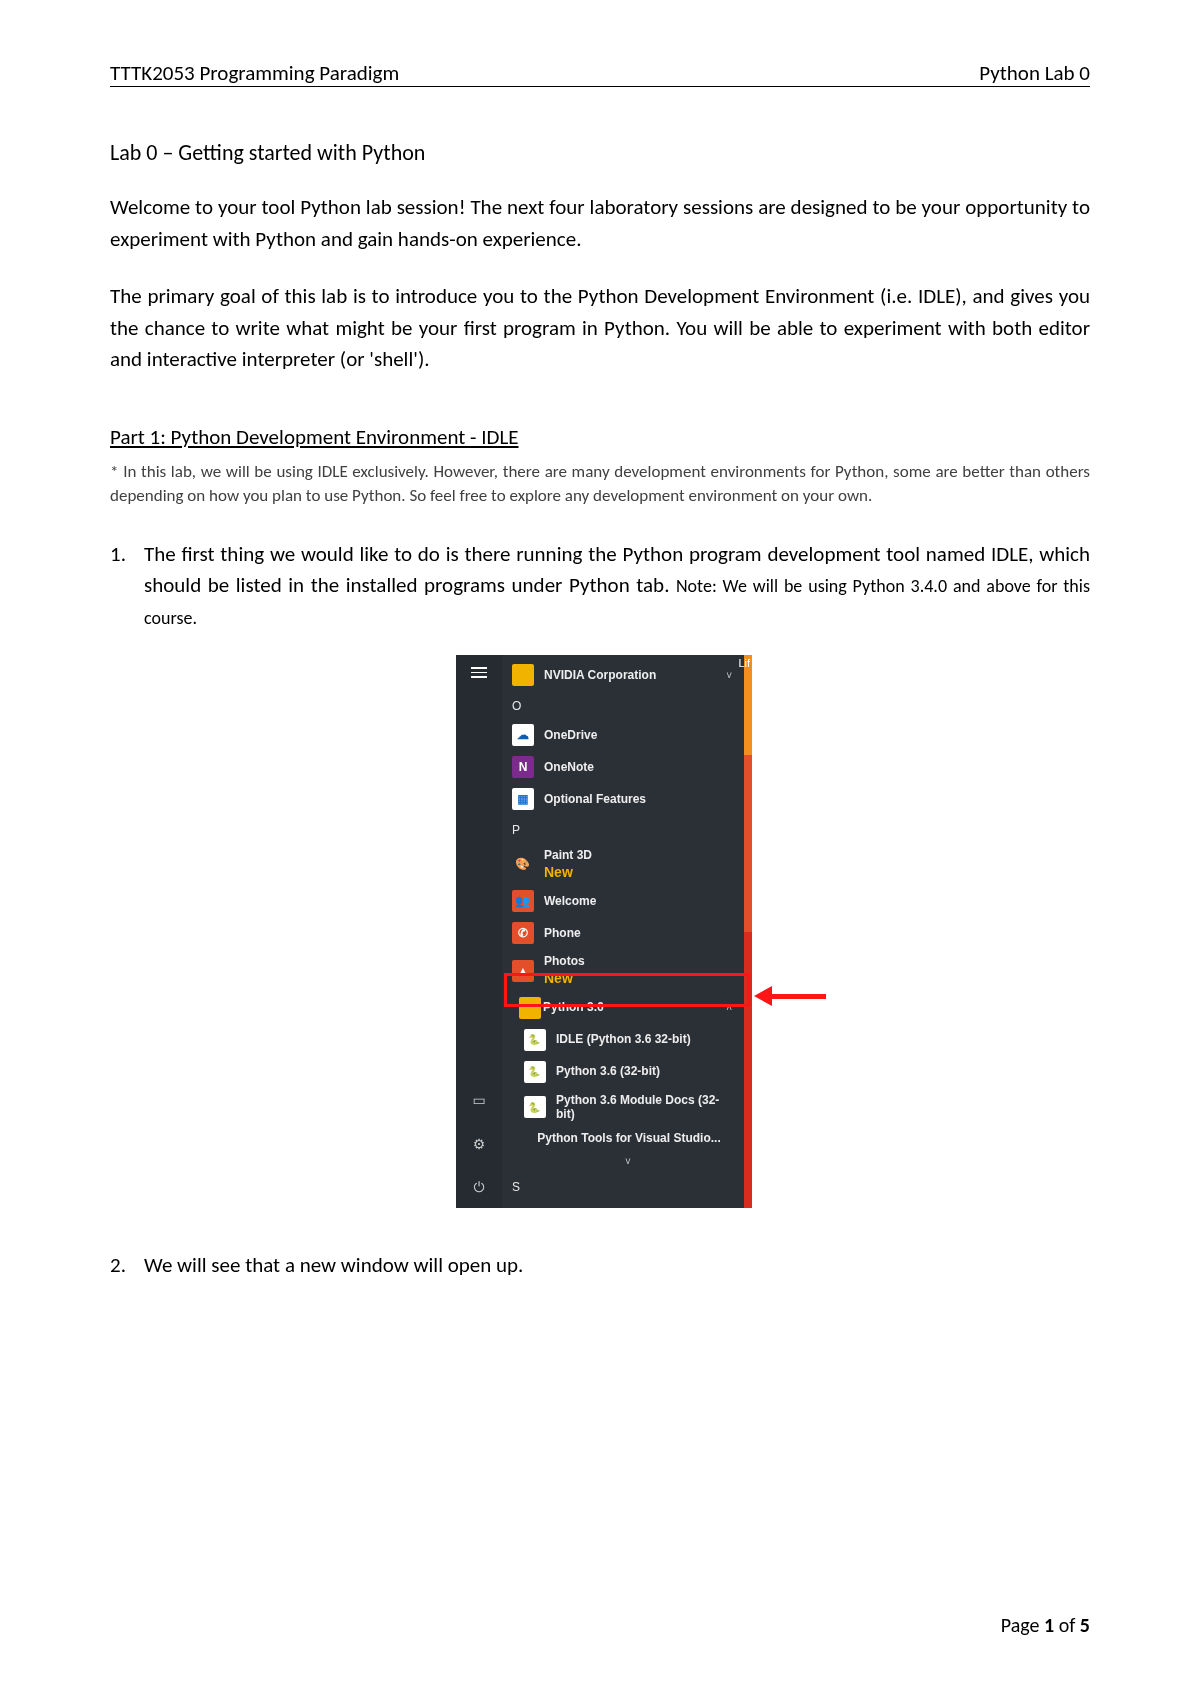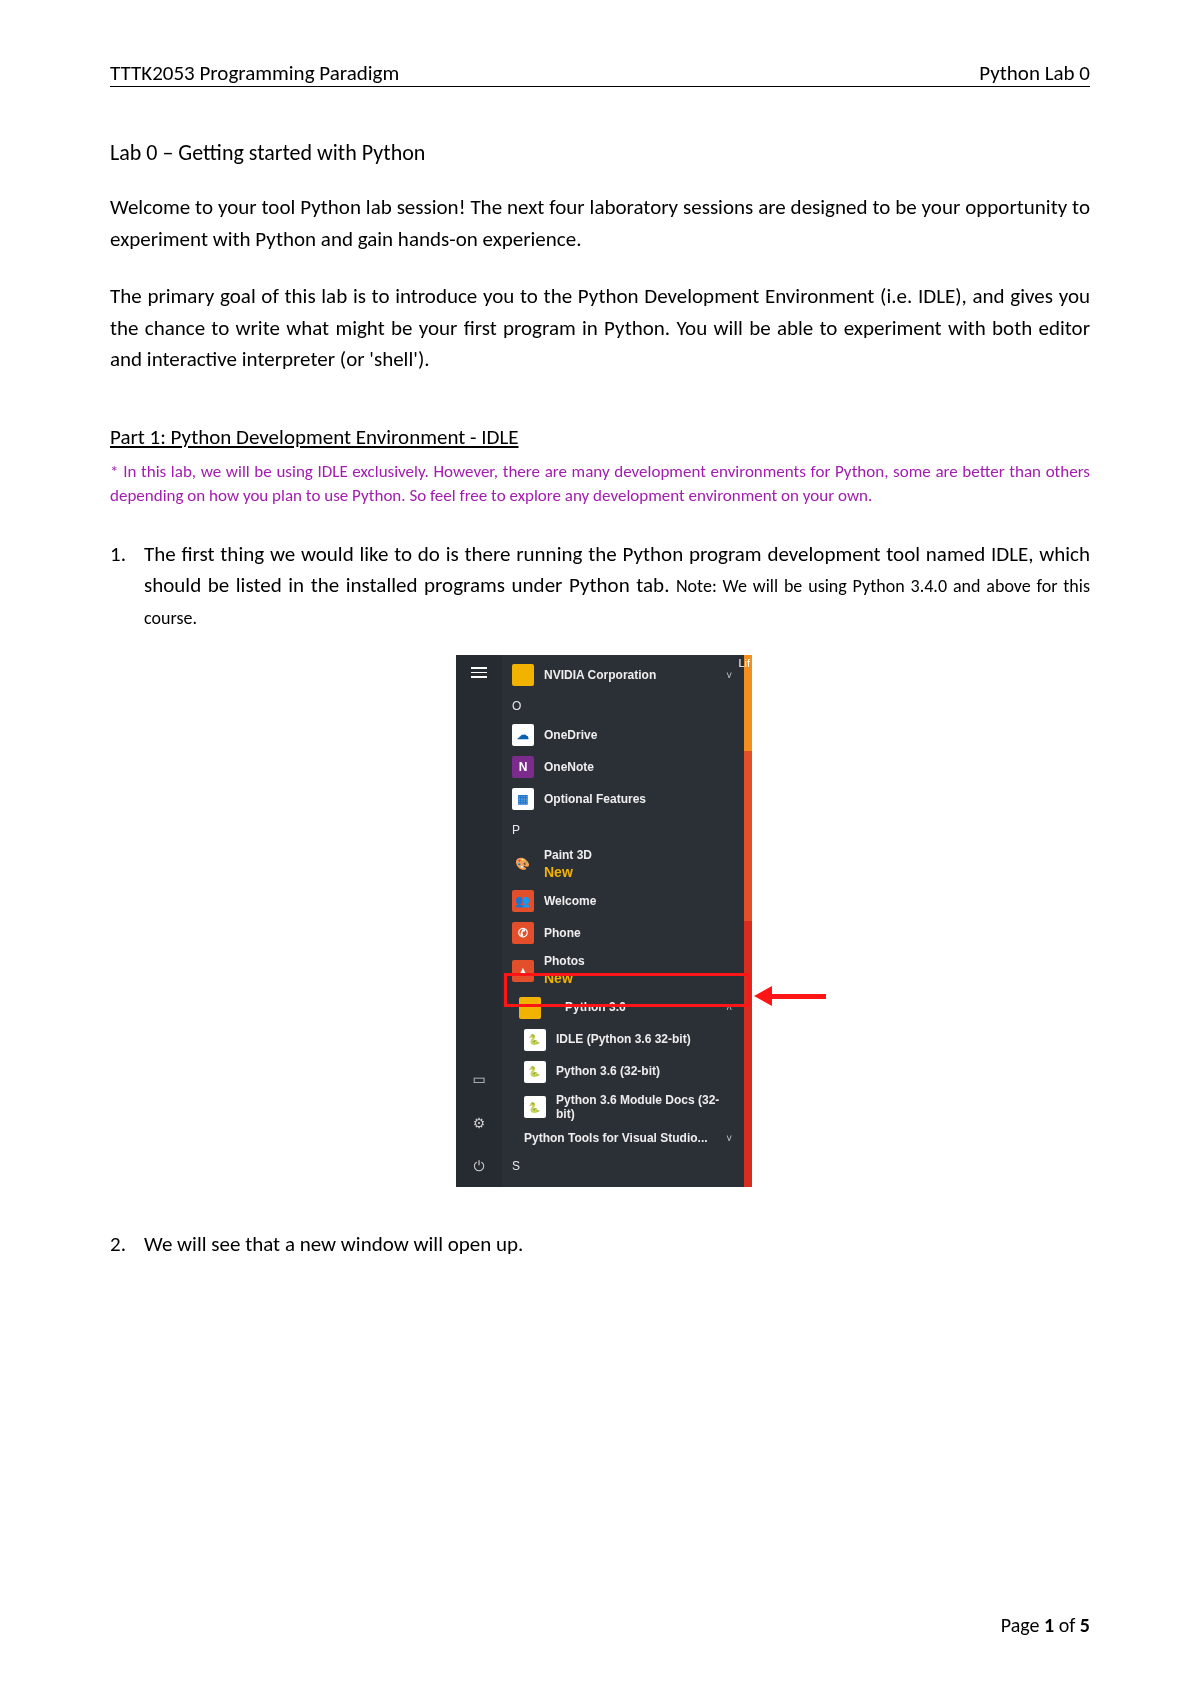--- a/index.html
+++ b/index.html
@@ -33,21 +33,21 @@
       text-align: justify;
     }
     .part-heading {
       font-size: 21px;
       text-decoration: underline;
       margin-top: 48px;
       margin-bottom: 10px;
     }
     .note {
       font-size: 17px;
-      color: #a21caf;
+      color: #404040;
       line-height: 1.45;
       text-align: justify;
       margin-bottom: 30px;
     }
     .list-item {
       display: flex;
       font-size: 21px;
       line-height: 1.5;
       margin-bottom: 22px;
       text-align: justify;
@@ -218,39 +218,39 @@
         </div>
         <div class="sm-item">
           <div class="sm-icon ic-phone">✆</div>
           <span class="sm-label">Phone</span>
         </div>
         <div class="sm-item">
           <div class="sm-icon ic-photos">▲</div>
           <span class="sm-label"><span>Photos</span><span class="sm-sub">New</span></span>
         </div>
         <div class="sm-item top-row">
-          <div style="display:flex;align-items:center;gap:24px;padding-left:7px;">
+          <div style="display:flex;align-items:center;gap:2px;padding-left:7px;">
             <div class="sm-icon ic-py"></div>
             <span class="sm-label">Python 3.6</span>
           </div>
           <span class="chev">˄</span>
         </div>
         <div class="sm-item" style="padding-left:22px;">
           <div class="sm-icon ic-pyfile">🐍</div>
           <span class="sm-label">IDLE (Python 3.6 32-bit)</span>
         </div>
         <div class="sm-item" style="padding-left:22px;">
           <div class="sm-icon ic-pyfile">🐍</div>
           <span class="sm-label">Python 3.6 (32-bit)</span>
         </div>
         <div class="sm-item" style="padding-left:22px;">
           <div class="sm-icon ic-pyfile">🐍</div>
           <span class="sm-label">Python 3.6 Module Docs (32-bit)</span>
         </div>
-        <div class="sm-item top-row" style="padding-left:22px;">
+        <div class="sm-item top-row" style="padding-left:22px;flex-direction:column;">
           <div style="display:flex;align-items:center;gap:10px;flex:1;overflow:hidden;">
             <span class="sm-label" style="white-space:nowrap;overflow:hidden;text-overflow:ellipsis;">Python Tools for Visual Studio...</span>
           </div>
           <span class="chev">˅</span>
         </div>
         <div class="sm-letter">S</div>
 
         <div class="highlight-box" style="left:2px; right:-6px; top:318px; height:34px;"></div>
       </div>
     </div>

